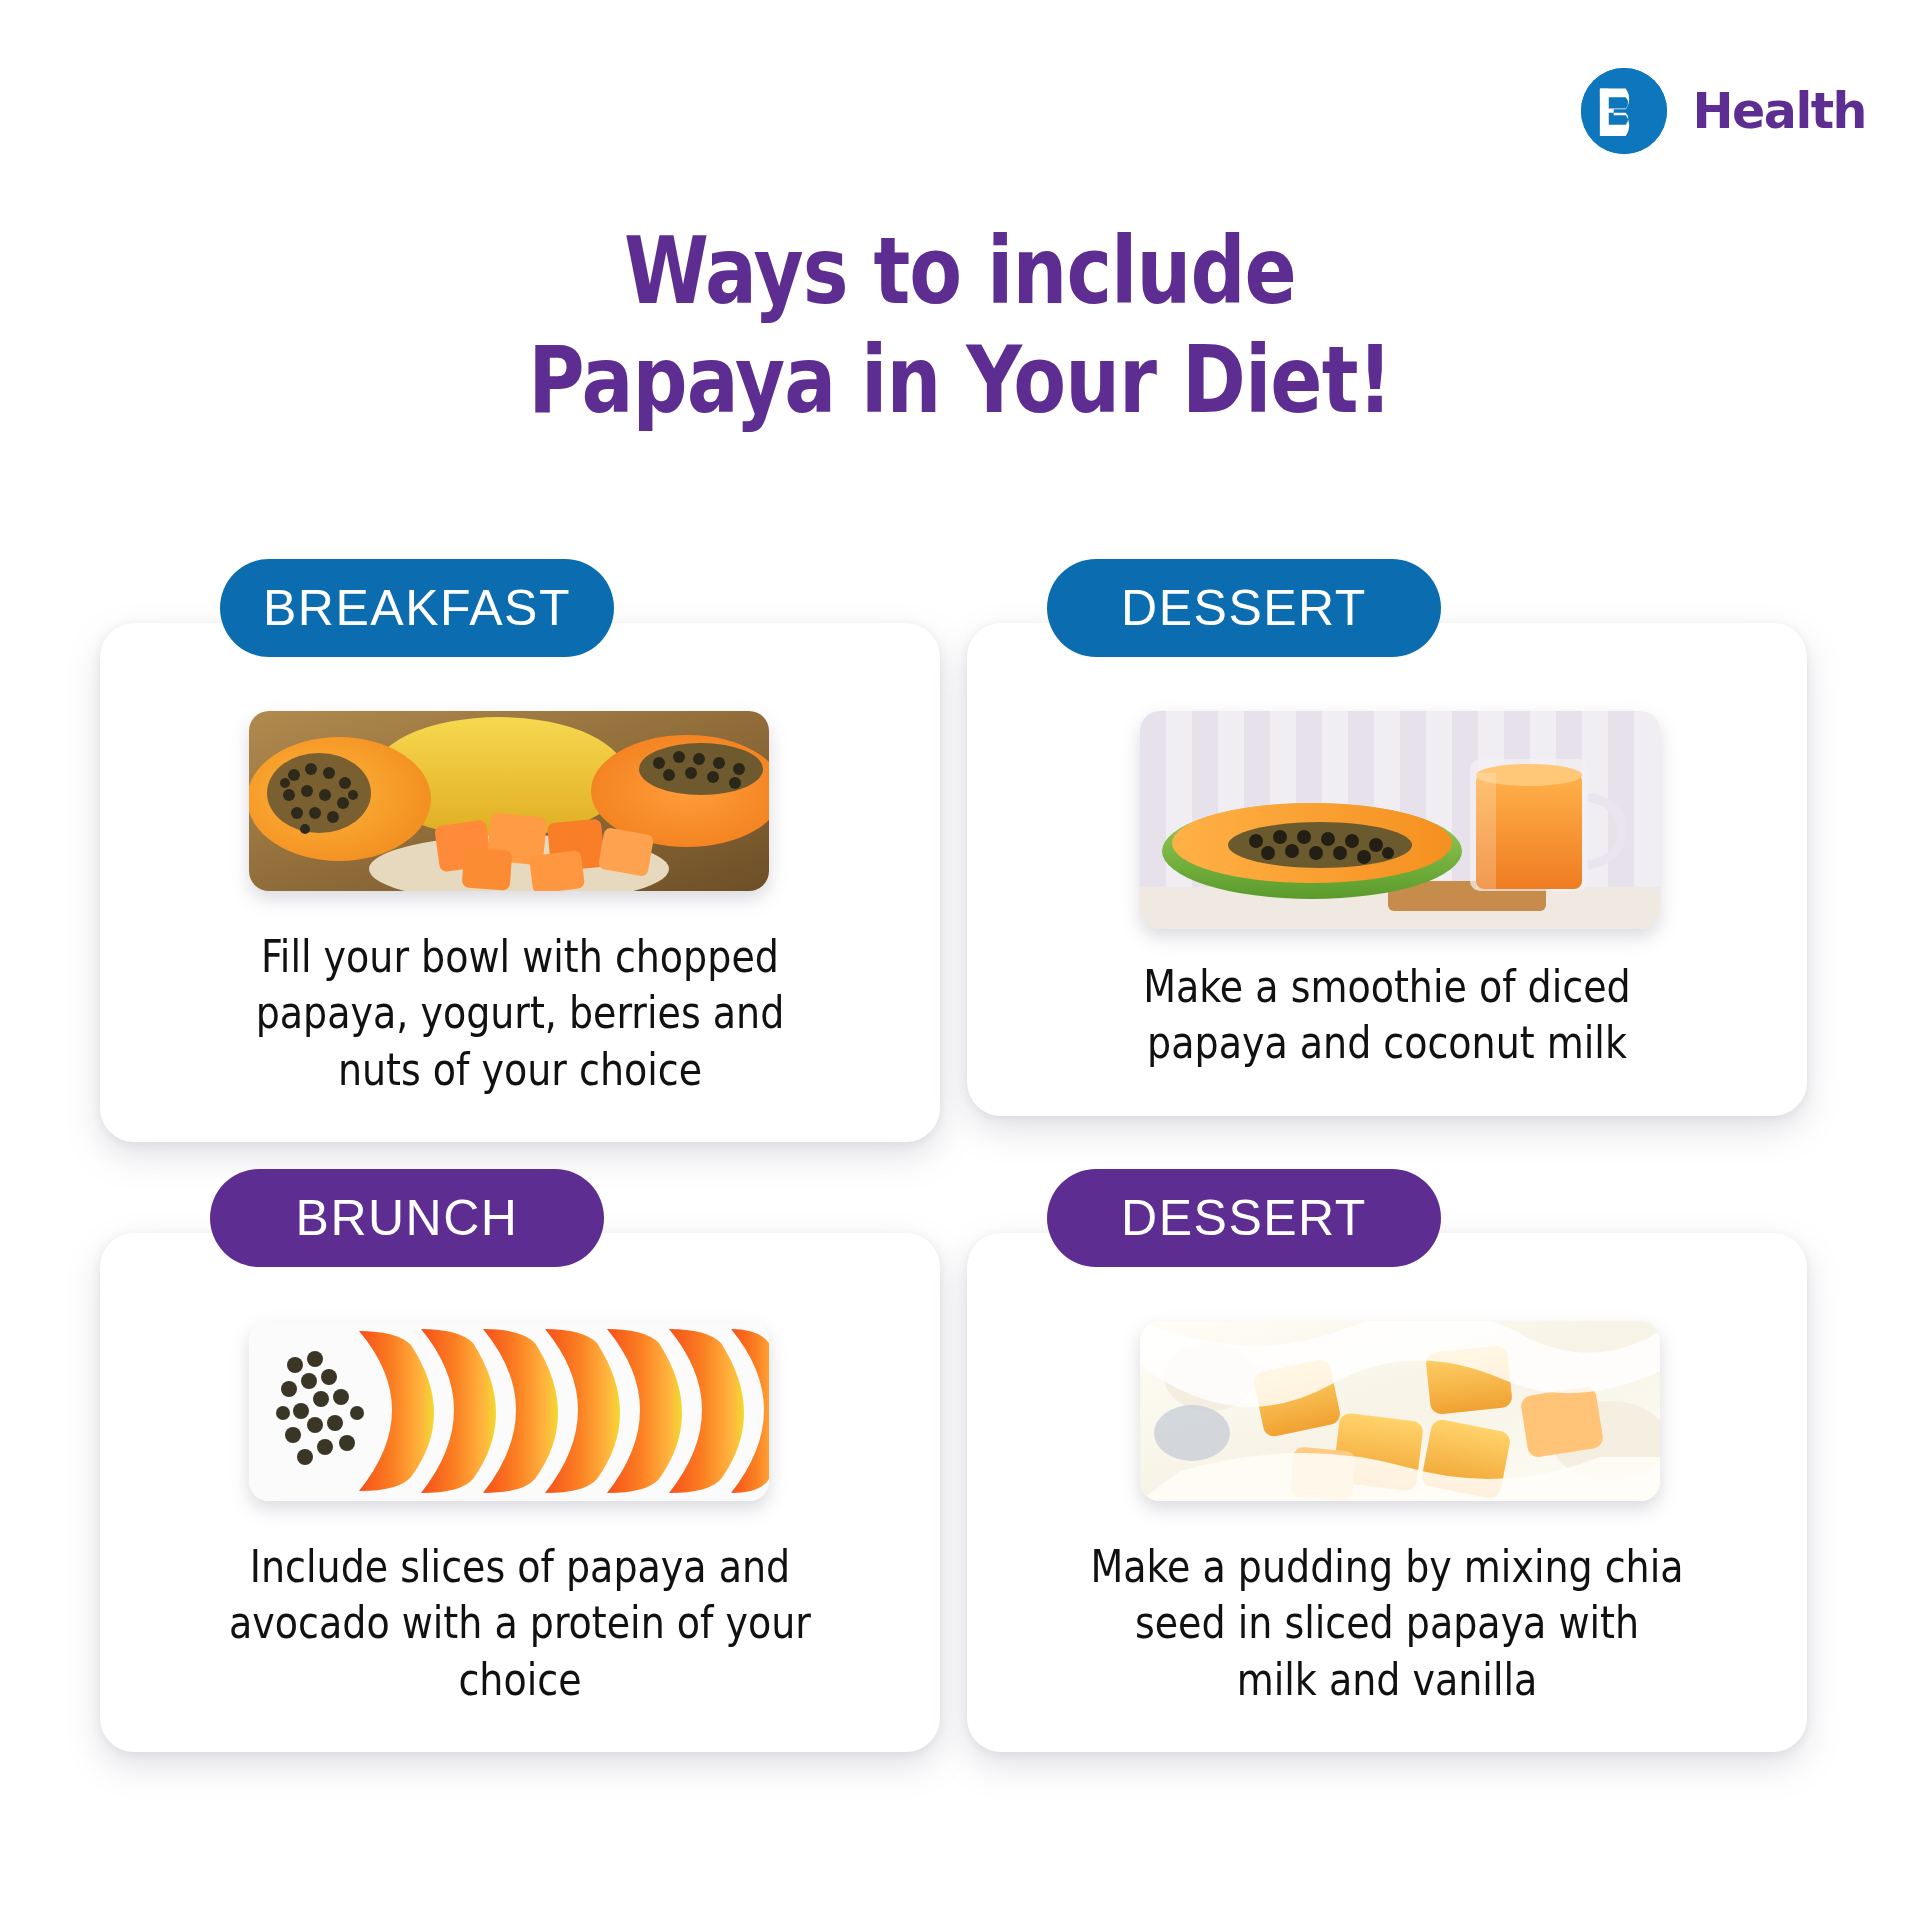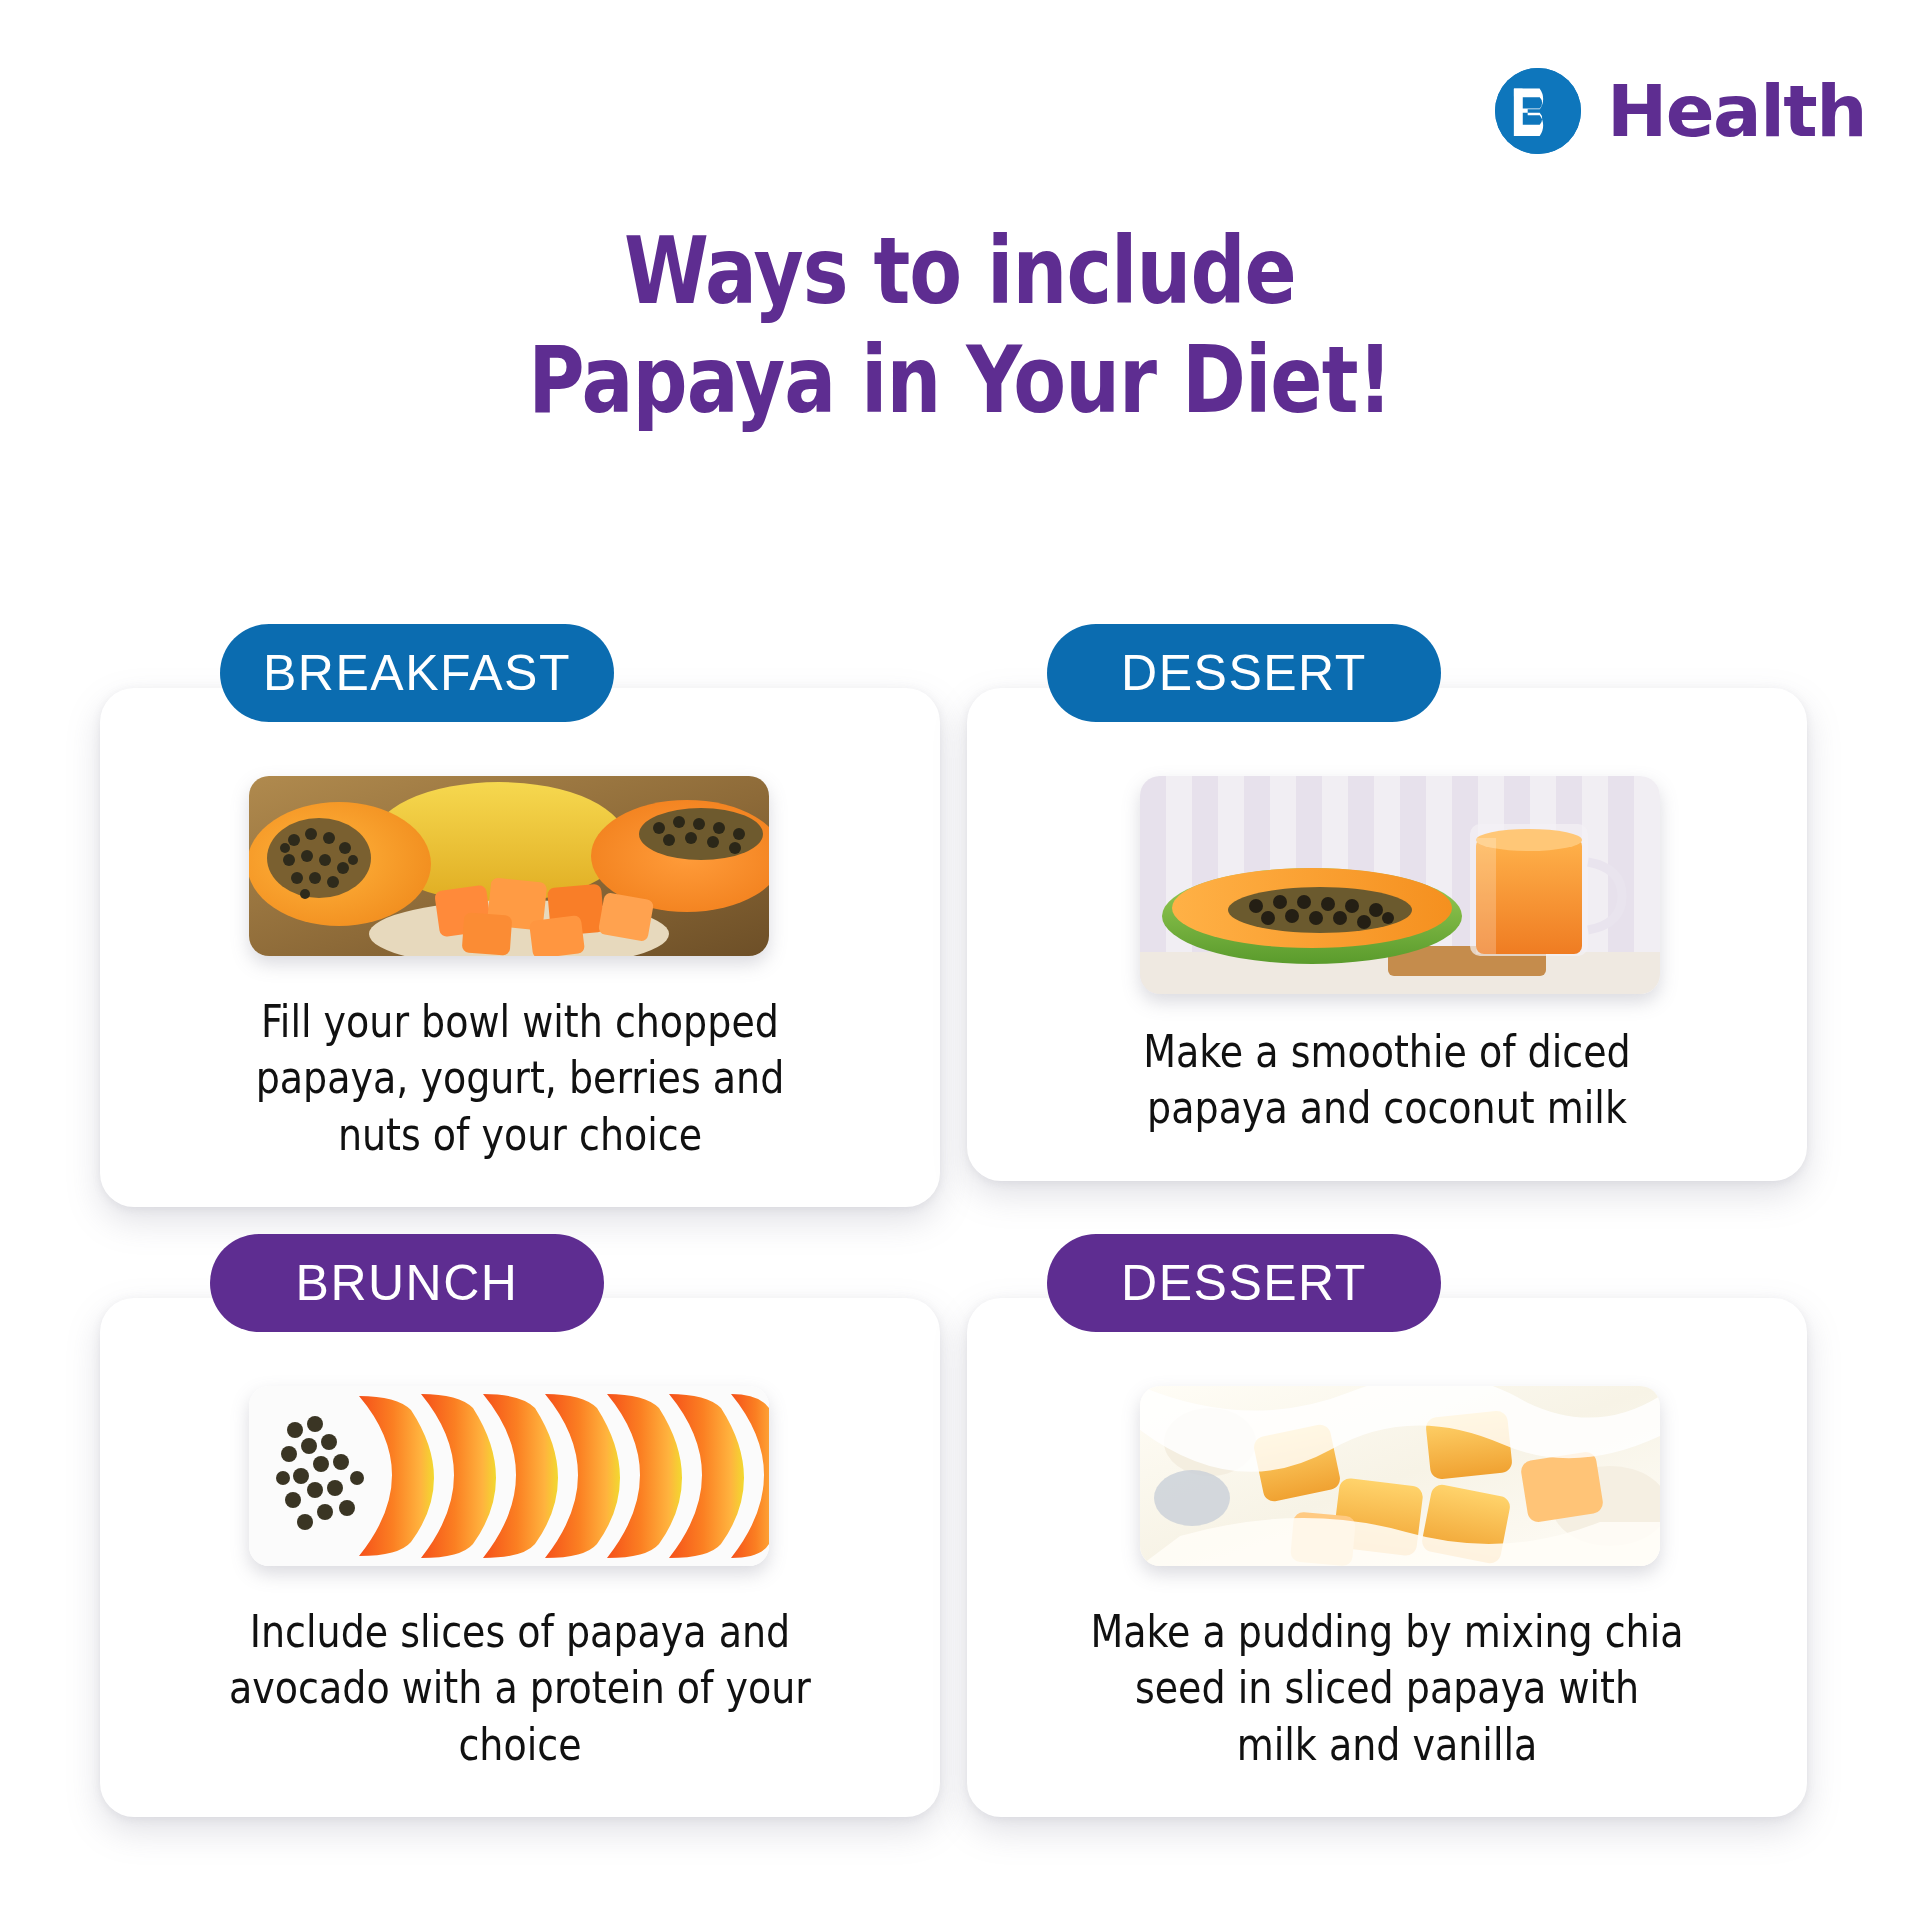--- a/index.html
+++ b/index.html
@@ -33,21 +33,21 @@
     height: 86px;
     border-radius: 50%;
     background: #0E76BC;
     display: flex;
     align-items: center;
     justify-content: center;
     flex: none;
   }
   .logo-mark svg { display: block; }
   .logo-word {
-    font-size: 72px;
+    font-size: 49px;
     font-weight: 700;
     color: #5E2D91;
     letter-spacing: -1.5px;
     line-height: 1;
     font-family: "DejaVu Sans", sans-serif;
     margin-left: 8px;
   }
 
   
   .title {
@@ -62,21 +62,21 @@
     font-size: 92px;
     line-height: 1.18;
     letter-spacing: -1px;
     transform: scaleX(0.93);
   }
   .title .l2 { display: block; }
 
   
   .grid {
     position: absolute;
-    top: 624px;
+    top: 559px;
     left: 100px;
     width: 1730px;
     display: grid;
     grid-template-columns: 840px 840px;
     column-gap: 50px;
     row-gap: 70px;
     gap: 27px;
   }
 
   .card {

